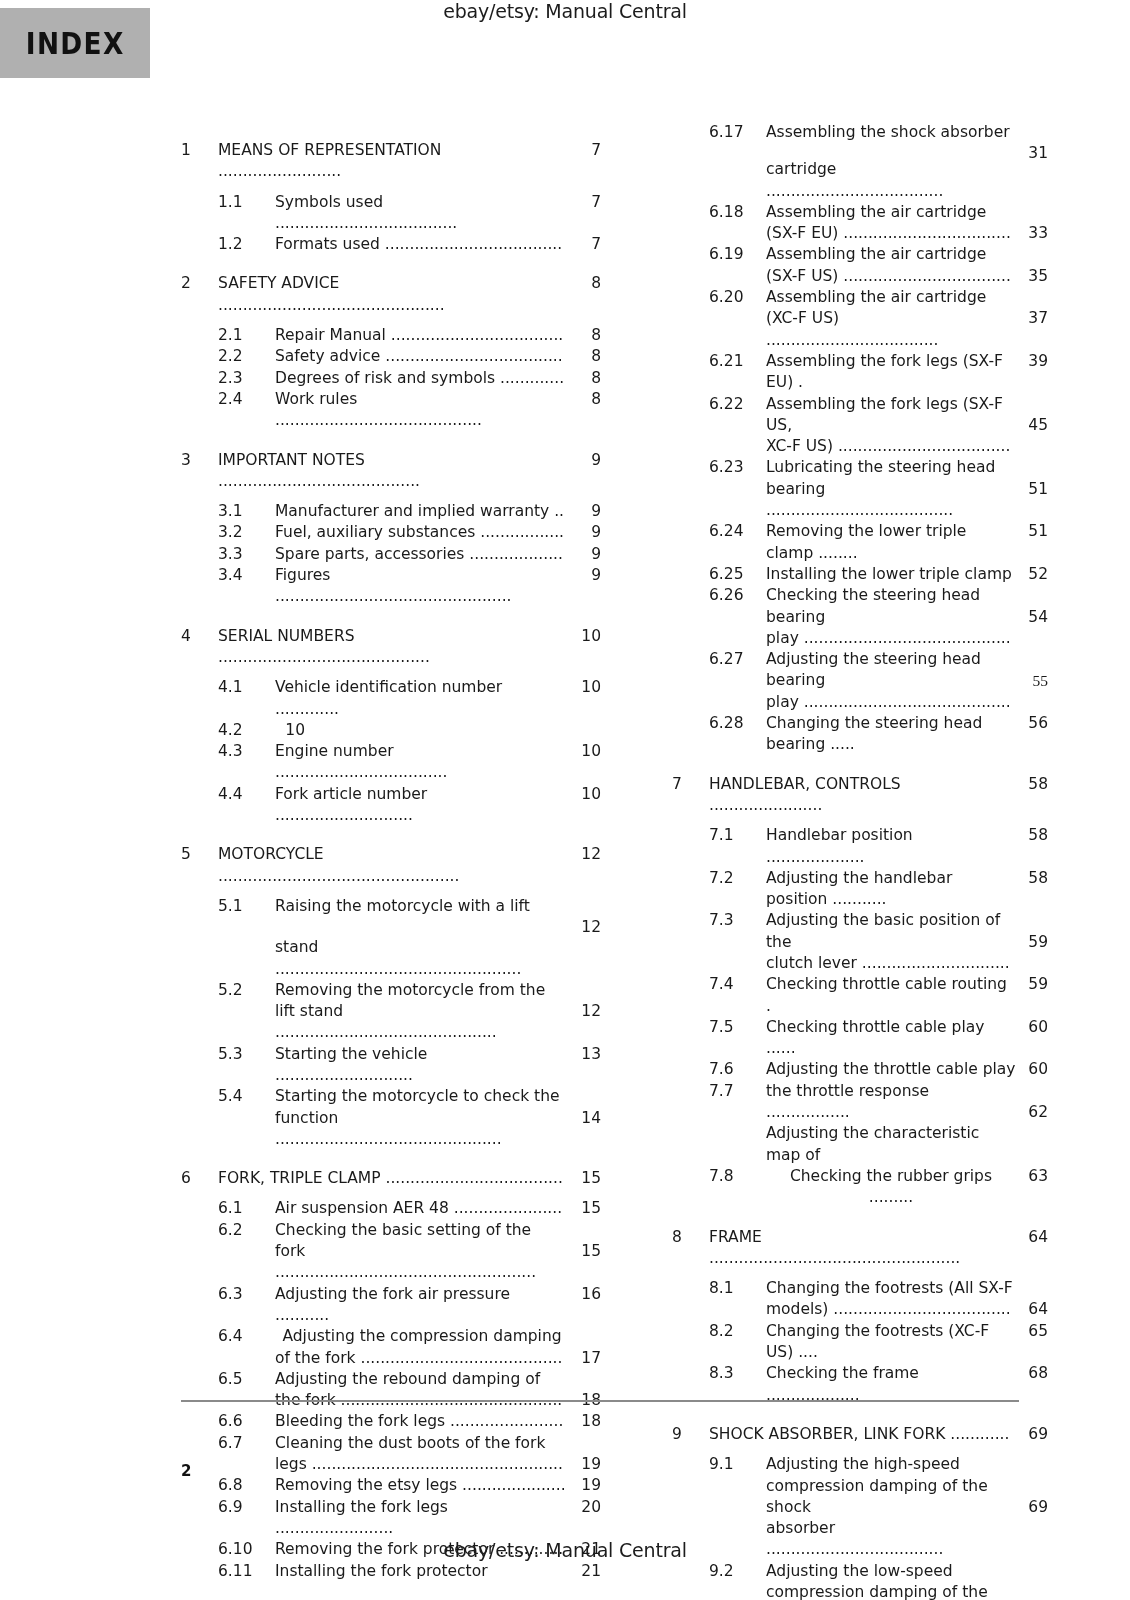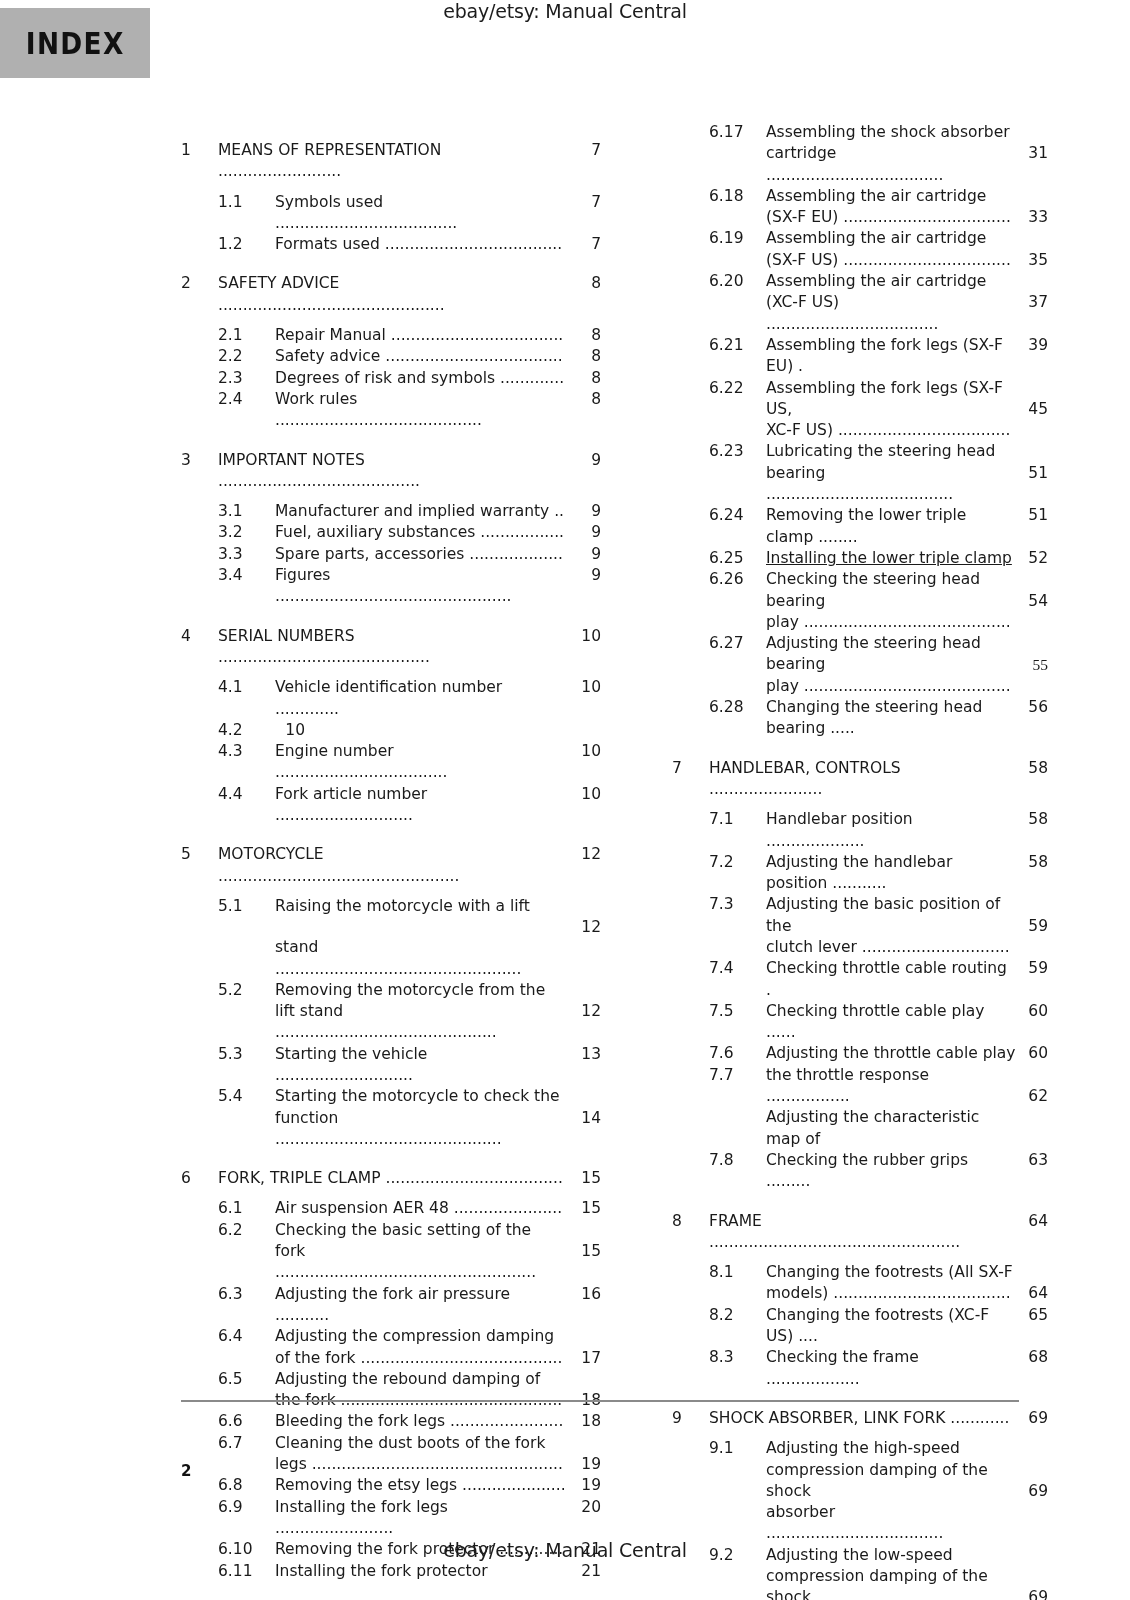--- a/index.html
+++ b/index.html
@@ -335,21 +335,21 @@
         <div class="subnum">6.3</div>
         <div class="title">
           <span style="display: block;"><span>Adjusting the fork air pressure</span><span class="dots"> ...........</span></span>
         </div>
         <div class="pg">16</div>
       </div>
       <div class="row section">
         <div class="num"></div>
         <div class="subnum">6.4</div>
         <div class="title">
-          <span style="display: block;"><span>Adjusting the compression damping</span></span>
+          <span style="display: block; text-align: center;"><span>Adjusting the compression damping</span></span>
           <span style="display: block;"><span>of the fork</span><span class="dots"> .........................................</span></span>
         </div>
         <div class="pg" style="margin-top: 21.3px;">17</div>
       </div>
       <div class="row section">
         <div class="num"></div>
         <div class="subnum">6.5</div>
         <div class="title">
           <span style="display: block;"><span>Adjusting the rebound damping of</span></span>
           <span style="display: block;"><span>the fork</span><span class="dots"> .............................................</span></span>
@@ -405,21 +405,21 @@
         </div>
         <div class="pg">21</div>
       </div>
     </div>
   <div class="col col-right" id="col-right">
       <div class="row section first">
         <div class="num"></div>
         <div class="subnum">6.17</div>
         <div class="title">
           <span style="display: block;"><span>Assembling the shock absorber</span></span>
-          <span style="display: block;"><span>cartridge</span><span class="dots"> ....................................</span></span>
+          <span style="display: block; margin-top: 16px;"><span>cartridge</span><span class="dots"> ....................................</span></span>
         </div>
         <div class="pg" style="margin-top: 21.3px;">31</div>
       </div>
       <div class="row section">
         <div class="num"></div>
         <div class="subnum">6.18</div>
         <div class="title">
           <span style="display: block;"><span>Assembling the air cartridge</span></span>
           <span style="display: block;"><span>(SX-F EU)</span><span class="dots"> ..................................</span></span>
         </div>
@@ -474,21 +474,21 @@
         <div class="subnum">6.24</div>
         <div class="title">
           <span style="display: block;"><span>Removing the lower triple clamp</span><span class="dots"> ........</span></span>
         </div>
         <div class="pg">51</div>
       </div>
       <div class="row section">
         <div class="num"></div>
         <div class="subnum">6.25</div>
         <div class="title">
-          <span style="display: block; text-decoration: underline;"><span>Installing the lower triple clamp</span><span class="dots"></span></span>
+          <span style="display: block;"><span>Installing the lower triple clamp</span><span class="dots"></span></span>
         </div>
         <div class="pg">52</div>
       </div>
       <div class="row section">
         <div class="num"></div>
         <div class="subnum">6.26</div>
         <div class="title">
           <span style="display: block;"><span>Checking the steering head bearing</span></span>
           <span style="display: block;"><span>play</span><span class="dots"> ..........................................</span></span>
         </div>
@@ -573,21 +573,21 @@
         <div class="title">
           <span style="display: block;"><span>the throttle response</span><span class="dots"> .................</span></span>
           <span style="display: block;"><span>Adjusting the characteristic map of</span></span>
         </div>
         <div class="pg" style="margin-top: 21.3px;">62</div>
       </div>
       <div class="row section">
         <div class="num"></div>
         <div class="subnum">7.8</div>
         <div class="title">
-          <span style="display: block;"><span>Checking the rubber grips</span><span class="dots"> .........</span></span>
+          <span style="display: block; text-align: center;"><span>Checking the rubber grips</span><span class="dots"> .........</span></span>
         </div>
         <div class="pg">63</div>
       </div>
       <div class="row chapter">
         <div class="num">8</div>
         <div class="title">
           <span style="display: block;"><span>FRAME</span><span class="dots"> ...................................................</span></span>
         </div>
         <div class="pg">64</div>
       </div>

